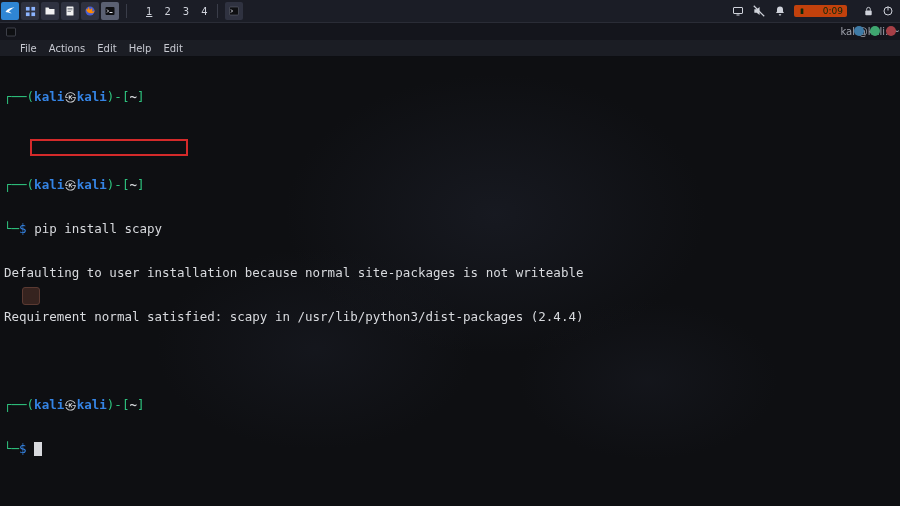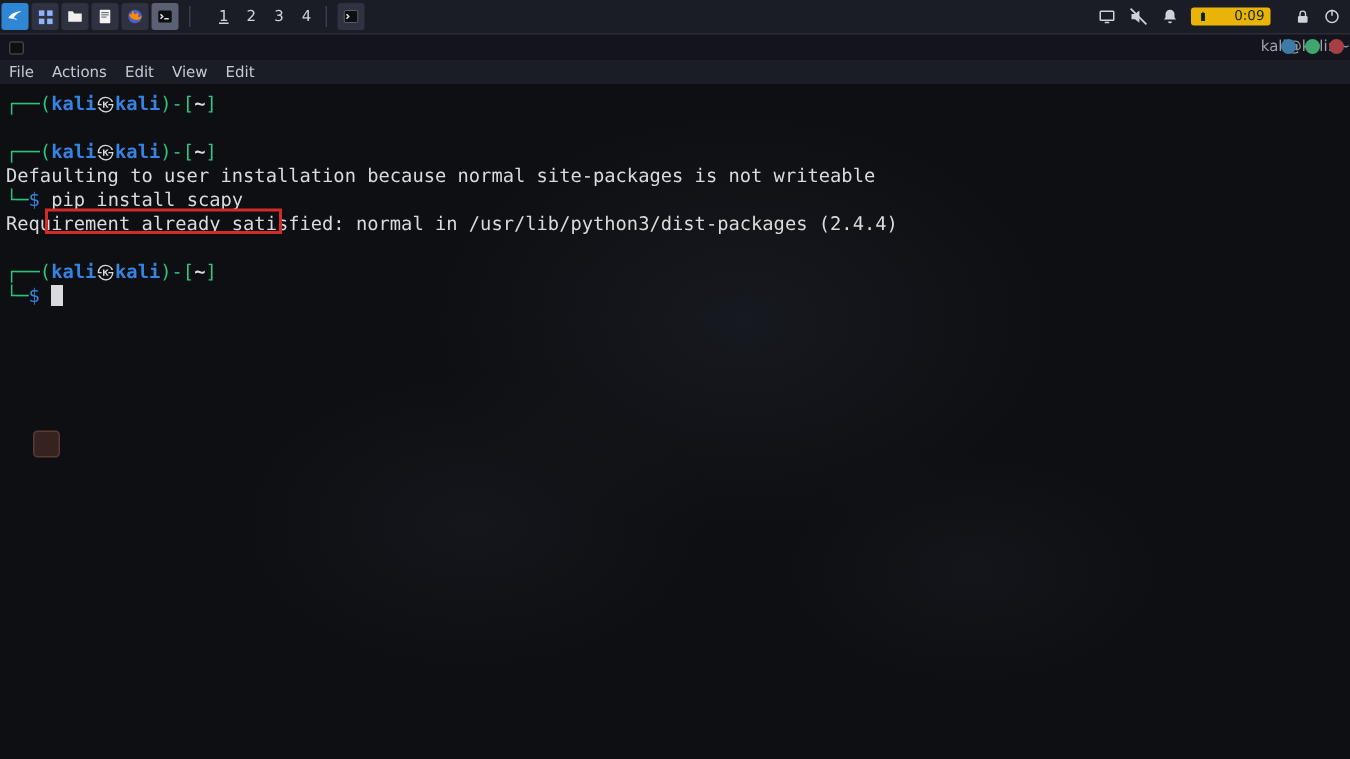--- a/index.html
+++ b/index.html
@@ -24,21 +24,21 @@
   .panel .task.kali { background: #2f86d4; color:#fff; font-size:12px;}
   .panel .task.active { background: #5b6173; }
   .panel .task svg, .panel .right svg { display:block; }
   .panel .workspaces { display:flex; gap:6px; margin-left:10px; color:#cfd2da; }
   .panel .ws { padding: 0 3px; cursor:pointer; }
   .panel .ws.current { text-decoration: underline; }
 
   .panel .right { margin-left:auto; display:flex; align-items:center; gap:8px; padding-right:6px; height:100%; }
   .panel .batt {
     display:flex; align-items:center; gap:17px;
-    background:#eab308; color:#0b2a0b; font-size:9px; padding:1px 4px; border-radius:2px;
+    background:#c2410c; color:#0b2a0b; font-size:9px; padding:1px 4px; border-radius:2px;
   }
   .panel .clock { font-size:10px; color:#cfd2da; }
 
   
   .titlebar {
     height: 18px;
     background: #14151c;
     border-top: 1px solid #2a2c36;
     display:flex; align-items:center; justify-content:flex-end;
     position:relative;
@@ -54,21 +54,21 @@
   .titlebar .wb { width:10px; height:10px; border-radius:50%; }
   .titlebar .wb.min  { background:#3e7aa6; }
   .titlebar .wb.max  { background:#3fa66f; }
   .titlebar .wb.close{ background:#a63f46; }
 
   
   .menubar {
     height: 17px;
     background:#1b1d24;
     display:flex; align-items:center; gap:12px;
-    padding-left:6px;
+    padding-left:20px;
     color:#c7c9d1; font-size:10px;
     border-bottom:1px solid #0d0e12;
   }
   .menubar span { cursor:pointer; }
 
   
   .term {
     height: calc(506px - 22px - 18px - 17px);
     background:#0e0f12;
     position:relative;
@@ -84,21 +84,21 @@
     content:"";
     position:absolute; inset:0;
     background:
     radial-gradient(ellipse 300px 200px at 55% 35%, rgba(30,33,44,.55), transparent 70%),
     radial-gradient(ellipse 220px 140px at 35% 65%, rgba(30,33,44,.40), transparent 72%),
     radial-gradient(ellipse 180px 110px at 72% 72%, rgba(30,33,44,.35), transparent 72%);
     pointer-events:none;
   }
   .term > * { position:relative; }
 
-  .prompt-line { white-space:pre; }
+  .prompt-line { white-space:pre;margin-top:28px; }
   .seg-brkt   { color:#2ec27e; }         
   .seg-user   { color:#3584e4; font-weight:bold; }
   .seg-host   { color:#3584e4; font-weight:bold; }
   .seg-skull  { color:#d8dade; }
   .seg-dash   { color:#2ec27e; }
   .seg-path   { color:#d8dade; font-weight:bold; }
   .dollar     { color:#3584e4; }
   .corner     { color:#2ec27e; }
   .cmd        { color:#d8dade; }
   .out        { color:#d8dade; }
@@ -237,31 +237,31 @@
     <span class="wb min"></span>
     <span class="wb max"></span>
     <span class="wb close"></span>
   </span>
 </div>
 
 <div class="menubar">
   <span>File</span>
   <span>Actions</span>
   <span>Edit</span>
-  <span>View</span>
+  <span>Help</span>
   <span>Edit</span>
 </div>
 
 <div class="term" id="term">
     <div class="prompt-line"><span class="corner">┌──</span><span class="seg-brkt">(</span><span class="seg-user">kali</span><span class="seg-skull">㉿</span><span class="seg-host">kali</span><span class="seg-brkt">)</span><span class="seg-dash">-</span><span class="seg-brkt">[</span><span class="seg-path">~</span><span class="seg-brkt">]</span></div>
     <div class="prompt-line">&nbsp;</div>
     <div class="prompt-line"><span class="corner">┌──</span><span class="seg-brkt">(</span><span class="seg-user">kali</span><span class="seg-skull">㉿</span><span class="seg-host">kali</span><span class="seg-brkt">)</span><span class="seg-dash">-</span><span class="seg-brkt">[</span><span class="seg-path">~</span><span class="seg-brkt">]</span></div>
+    <div class="prompt-line"><span class="corner">└─</span><span class="dollar">$</span> <span class="cmd">pip install scapy</span></div>
     <div class="prompt-line out">Defaulting to user installation because normal site-packages is not writeable</div>
-    <div class="prompt-line"><span class="corner">└─</span><span class="dollar">$</span> <span class="cmd">pip install scapy</span></div>
-    <div class="prompt-line out">Requirement already satisfied: normal in /usr/lib/python3/dist-packages (2.4.4)</div>
+    <div class="prompt-line out">Requirement normal satisfied: scapy in /usr/lib/python3/dist-packages (2.4.4)</div>
     <div class="prompt-line">&nbsp;</div>
     <div class="prompt-line"><span class="corner">┌──</span><span class="seg-brkt">(</span><span class="seg-user">kali</span><span class="seg-skull">㉿</span><span class="seg-host">kali</span><span class="seg-brkt">)</span><span class="seg-dash">-</span><span class="seg-brkt">[</span><span class="seg-path">~</span><span class="seg-brkt">]</span></div>
     <div class="prompt-line"><span class="corner">└─</span><span class="dollar">$</span> <span class="cmd"></span><span class="cursor"></span></div>
 
   <div class="trash-icon">
     <div class="glyph"></div>
     <span></span>
   </div>
 <div class="highlight-box" style="left: 30px; top: 82px; width: 158px; height: 17px;"></div>
   </div>

